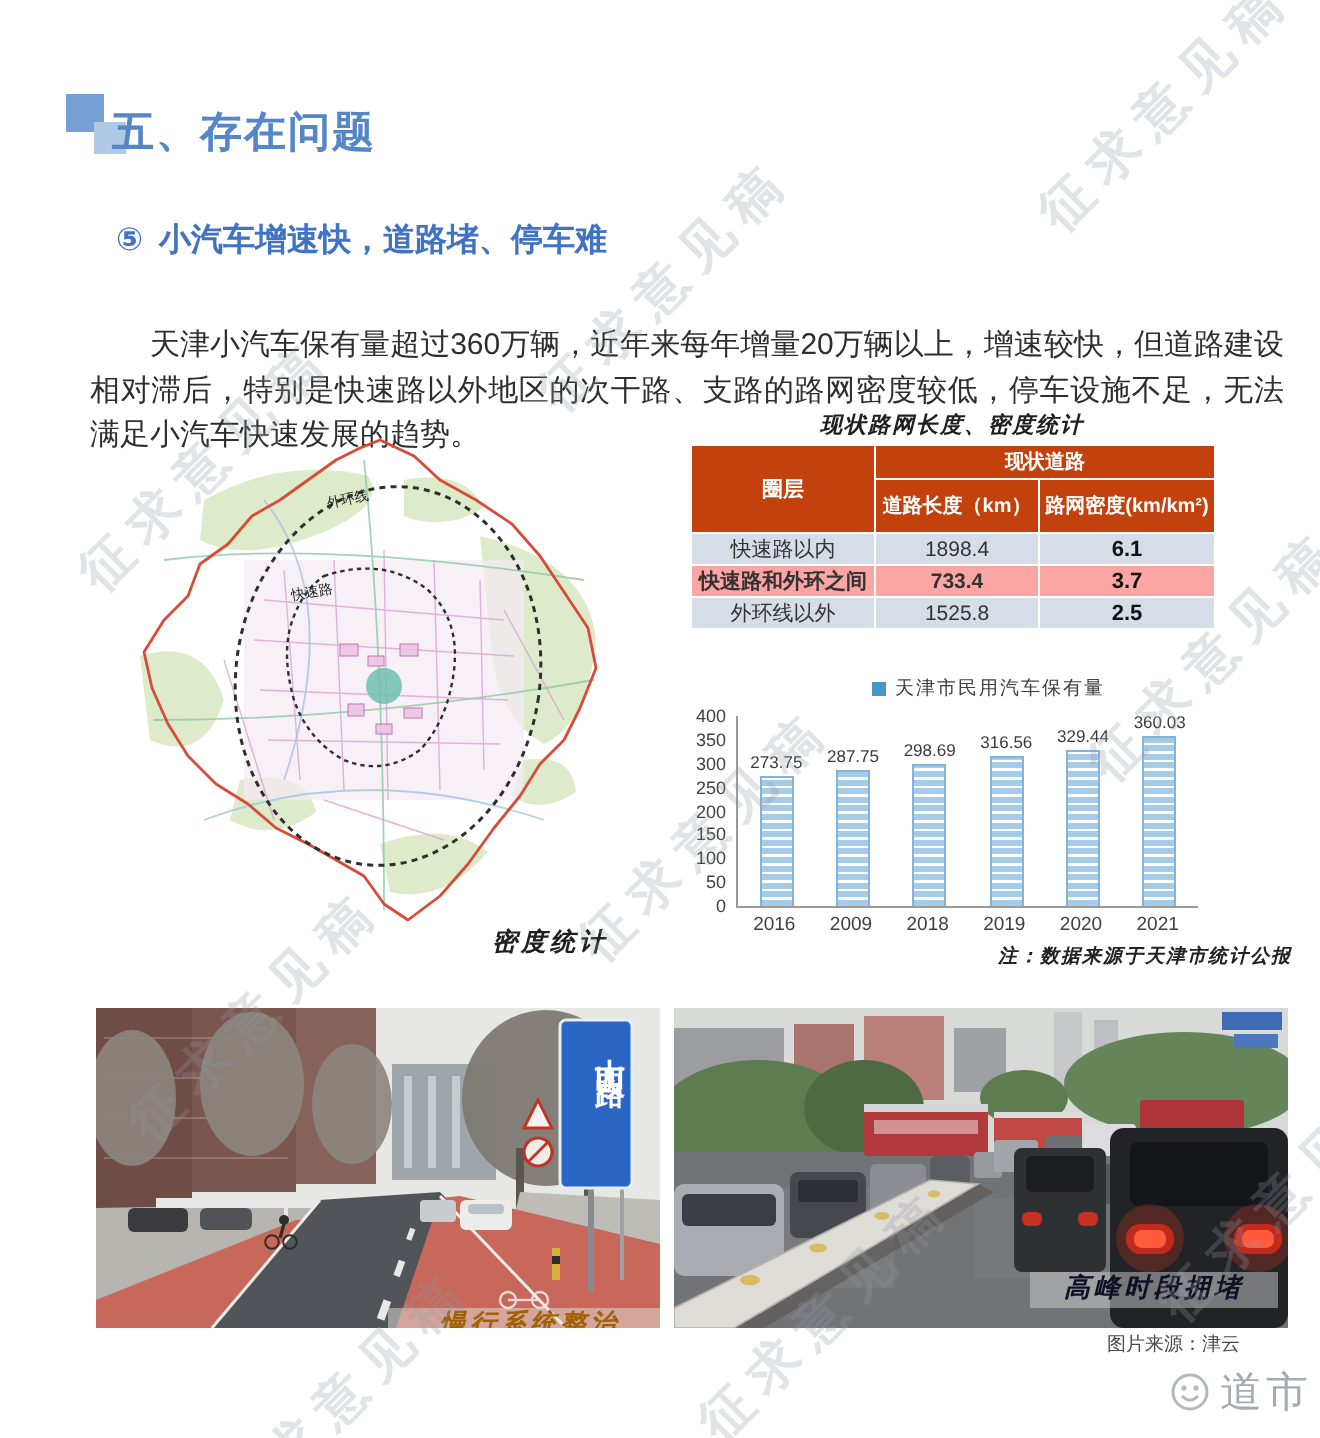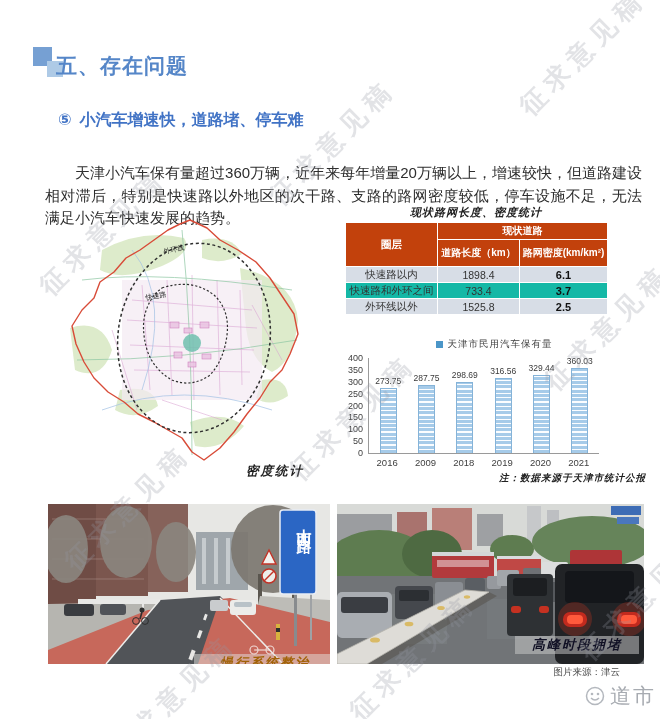--- a/index.html
+++ b/index.html
@@ -27,21 +27,21 @@
   .tbl-title{position:absolute;left:345px;top:205px;width:262px;text-align:center;
              font-family:"DejaVu Serif","Liberation Serif",serif;font-style:italic;font-weight:bold;
              font-size:11px;color:#1f1f1f;letter-spacing:1px;white-space:nowrap;}
   table.net{position:absolute;left:345px;top:222px;width:262px;border-collapse:collapse;
             font-size:10.5px;table-layout:fixed;}
   table.net th{background:#c2410c;color:#fff;font-weight:bold;border:1px solid #fff;padding:1px 0;}
   table.net .gh{height:13px;font-size:10px;}
   table.net .sh{height:24px;font-size:10px;}
   table.net td{text-align:center;border:1px solid #fff;height:15px;color:#333;padding:0;}
   table.net tr.odd td{background:#D7DDE6;}
-  table.net tr.even td{background:#14b8a6;}
+  table.net tr.even td{background:#fca5a5;font-weight:bold;}
   table.net td.dens{font-weight:bold;color:#111;font-size:11px;}
   
   .chart-wrap{position:absolute;left:338px;top:334px;width:312px;height:158px;font-size:9px;color:#404040;}
   .legend{position:absolute;left:0;right:0;top:4px;display:flex;justify-content:center;align-items:center;gap:5px;}
   .legend .swatch{width:7px;height:7px;background:#4B96C8;}
   .legend .ltxt{font-size:9.5px;color:#404040;letter-spacing:1px;}
   .plot{position:absolute;left:30px;top:24px;width:230px;height:95px;
         border-left:1px solid #9a9a9a;border-bottom:1px solid #9a9a9a;}
   .bar{position:absolute;bottom:0;width:17px;border:1px solid #85B3D8;border-bottom:none;box-sizing:border-box;
        background:repeating-linear-gradient(to top,#A6CBE9 0px,#A6CBE9 3px,#FBFDFF 3px,#FBFDFF 4.3px);}

